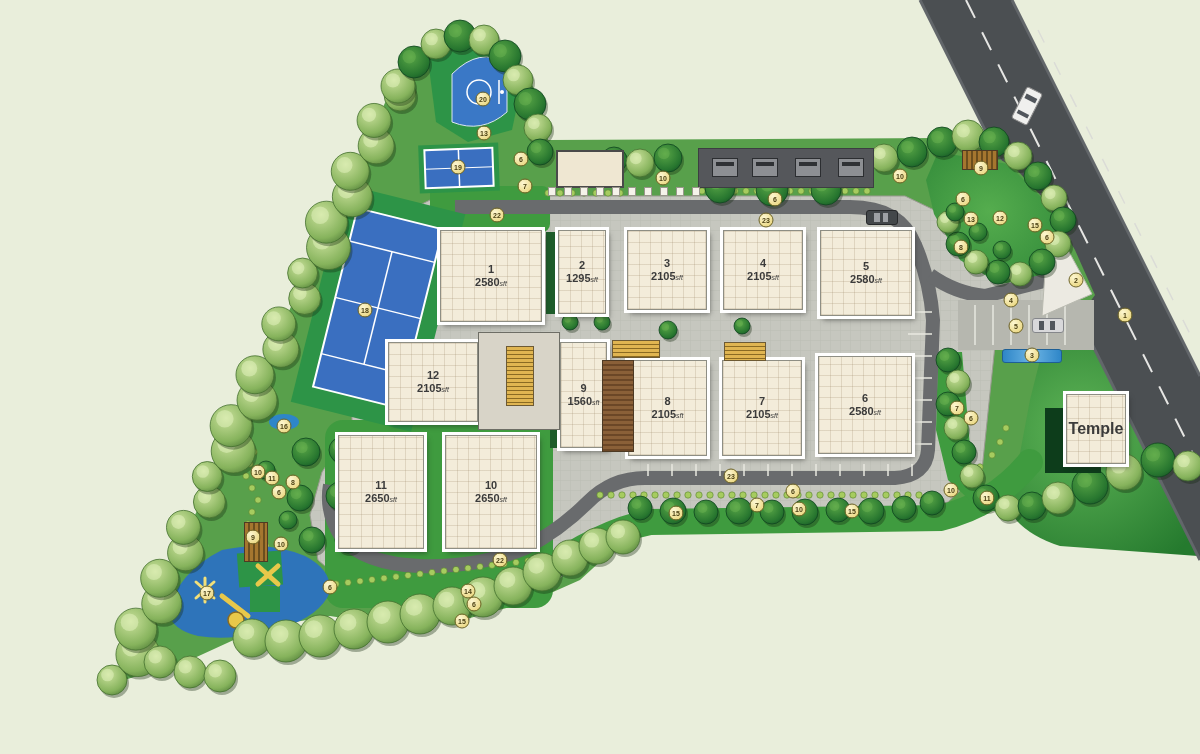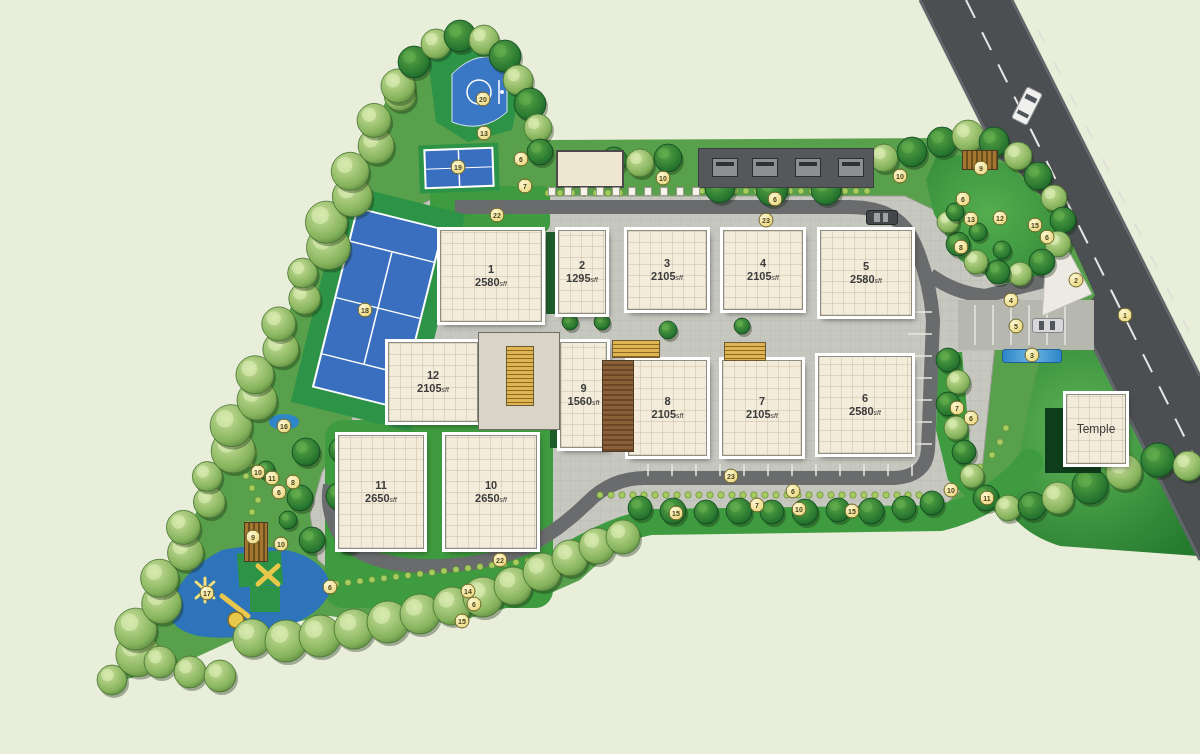--- a/index.html
+++ b/index.html
@@ -11,21 +11,21 @@
     box-shadow:0 0 0 3px #ffffff,3px 4px 5px rgba(30,30,30,.5);
     background-image:repeating-linear-gradient(0deg,rgba(150,128,96,.22) 0 1px,transparent 1px 11px),
                      repeating-linear-gradient(90deg,rgba(150,128,96,.22) 0 1px,transparent 1px 11px);
     display:flex;flex-direction:column;align-items:center;justify-content:center;color:#3b3b3b;z-index:4;}
   .bnum{font-weight:bold;font-size:11px;line-height:13px;}
   .barea{font-weight:bold;font-size:11px;line-height:12px;}
   .sft{font-size:7px;font-style:italic;font-weight:normal;}
   
   .temple-shadow{position:absolute;background:#0d3d1b;z-index:3;}
   .temple{z-index:4;}
-  .tlabel{font-weight:normal;font-size:12px;text-align:center;}
+  .tlabel{font-weight:bold;font-size:16px;text-align:center;}
   
   .marker{position:absolute;width:13px;height:13px;border-radius:50%;
     background:radial-gradient(circle at 35% 30%,#fdf7d2,#e6d06e);
     border:1px solid #6f6426;color:#4a3f12;font-size:7px;font-weight:bold;
     display:flex;align-items:center;justify-content:center;z-index:8;transform:translate(-50%,-50%);}
   
   .core{position:absolute;background:#d8d4c8;border:1px solid #6d6d65;z-index:5;}
   .stairs{position:absolute;border:1px solid #6d5a34;z-index:6;
     background:repeating-linear-gradient(180deg,#e0b551 0 3px,#8a6a22 3px 4px);}
   .deck{position:absolute;border:1px solid #4d3a24;z-index:5;

